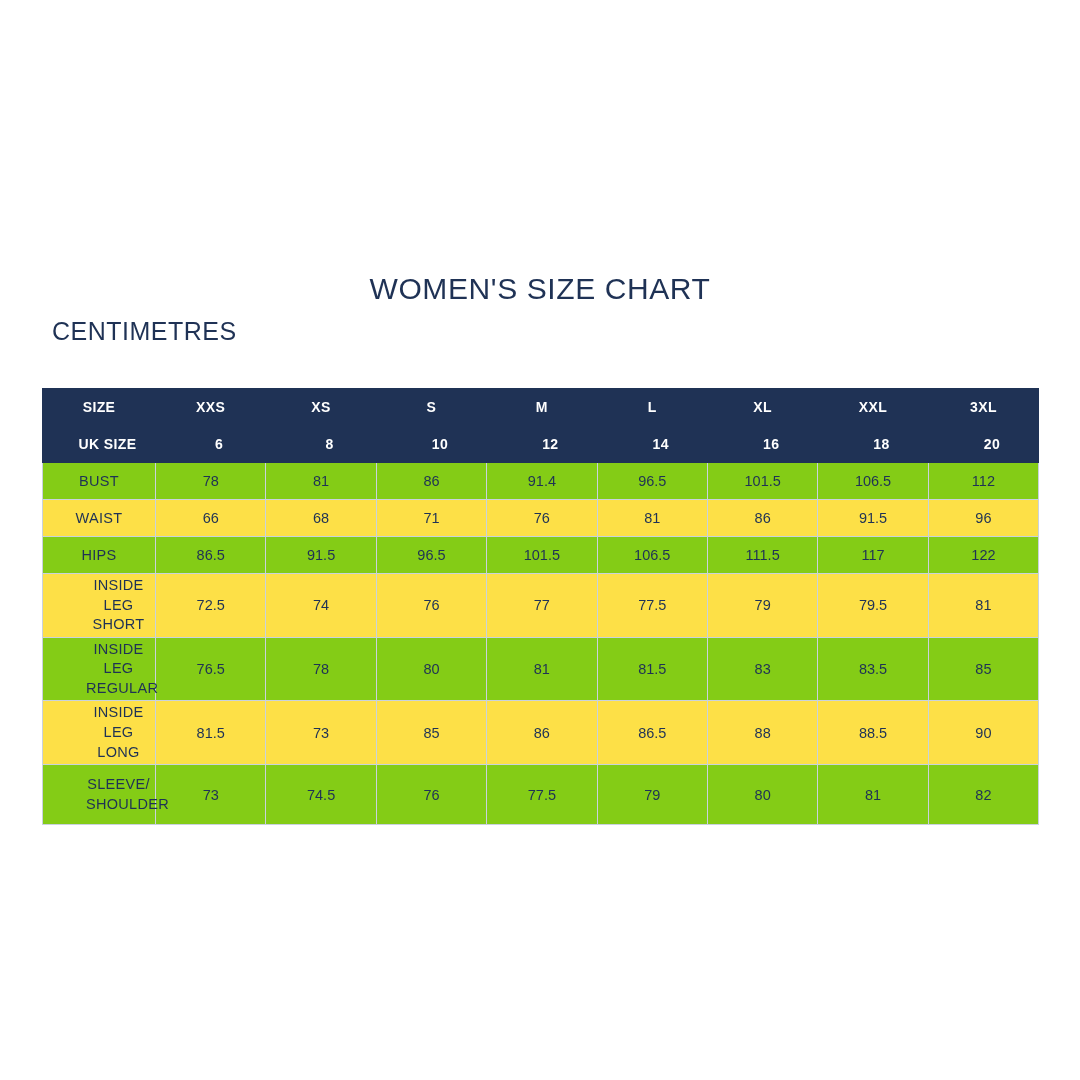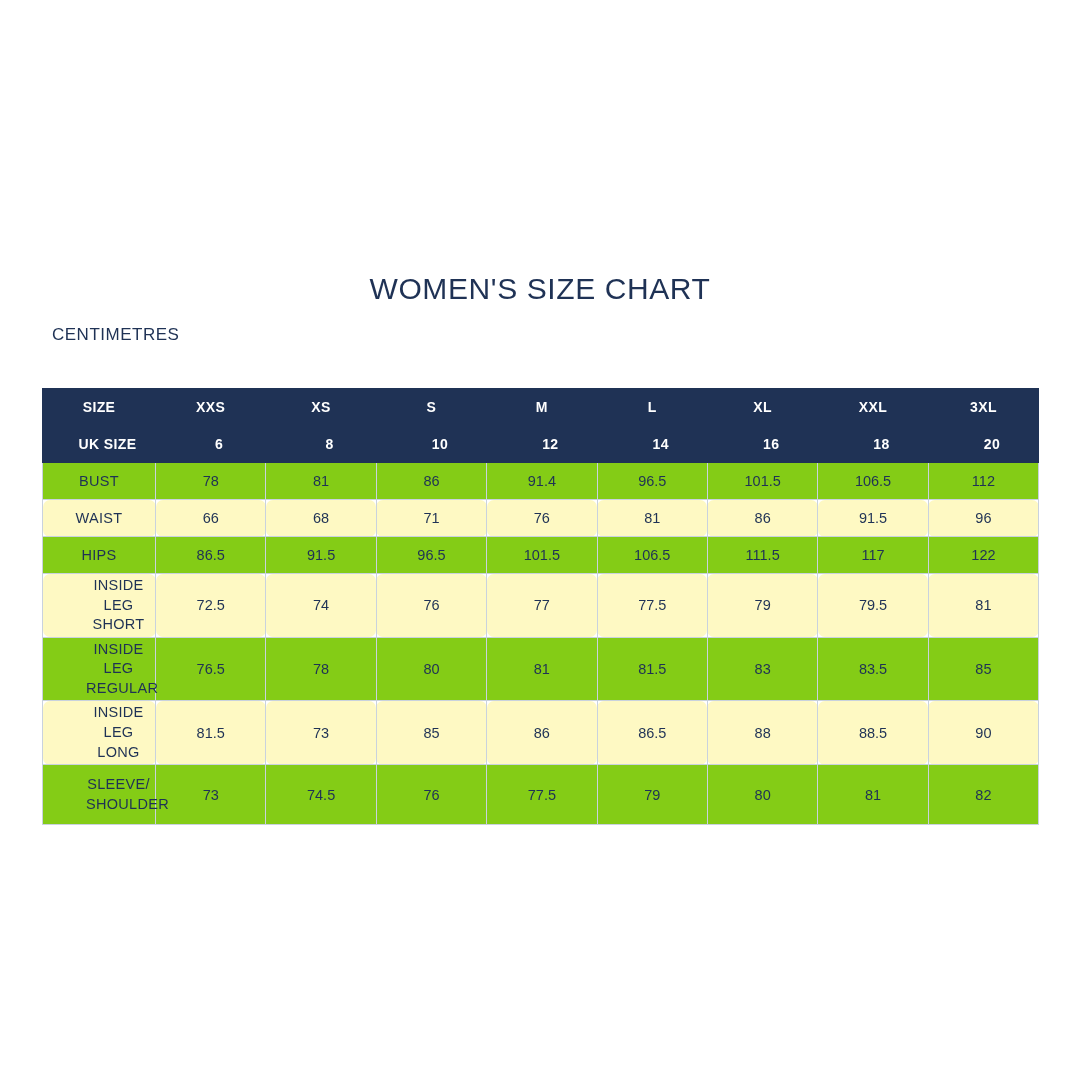--- a/index.html
+++ b/index.html
@@ -29,23 +29,23 @@
     width: 1080px;
     text-align: center;
     font-size: 30px;
     letter-spacing: 0.6px;
     color: #1f3255;
     font-weight: 400;
   }
 
   .units {
     position: absolute;
-    top: 325px;
+    top: 317px;
     left: 52px;
-    font-size: 17px;
+    font-size: 25px;
     letter-spacing: 0.5px;
     color: #1f3255;
     font-weight: 400;
   }
 
   .table-wrap {
     position: absolute;
     top: 388px;
     left: 42px;
     width: 996px;
@@ -99,22 +99,21 @@
 
   td.row-label {
     text-align: left;
     padding-left: 10px;
     font-size: 14.5px;
     letter-spacing: 0.3px;
     color: #1f3255;
   }
 
   tr.shaded td {
-    background: #fef9c3;
-    border-radius: 7px;
+    background: #fde047;
   }
 
   tr.plain td {
     background: #84cc16;
   }
 
   tr.tall td {
     height: 60px;
   }
 

